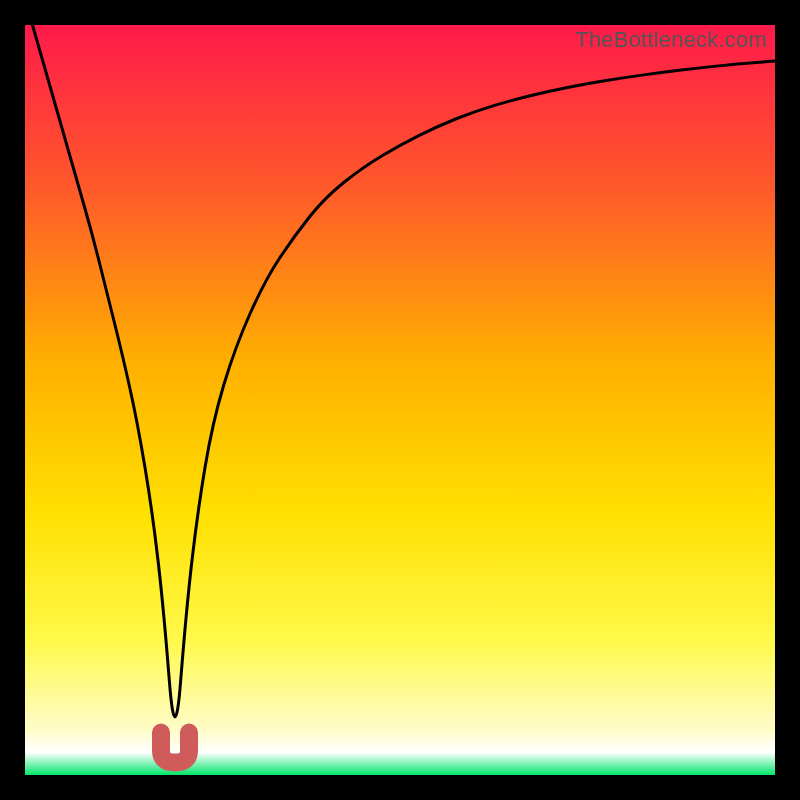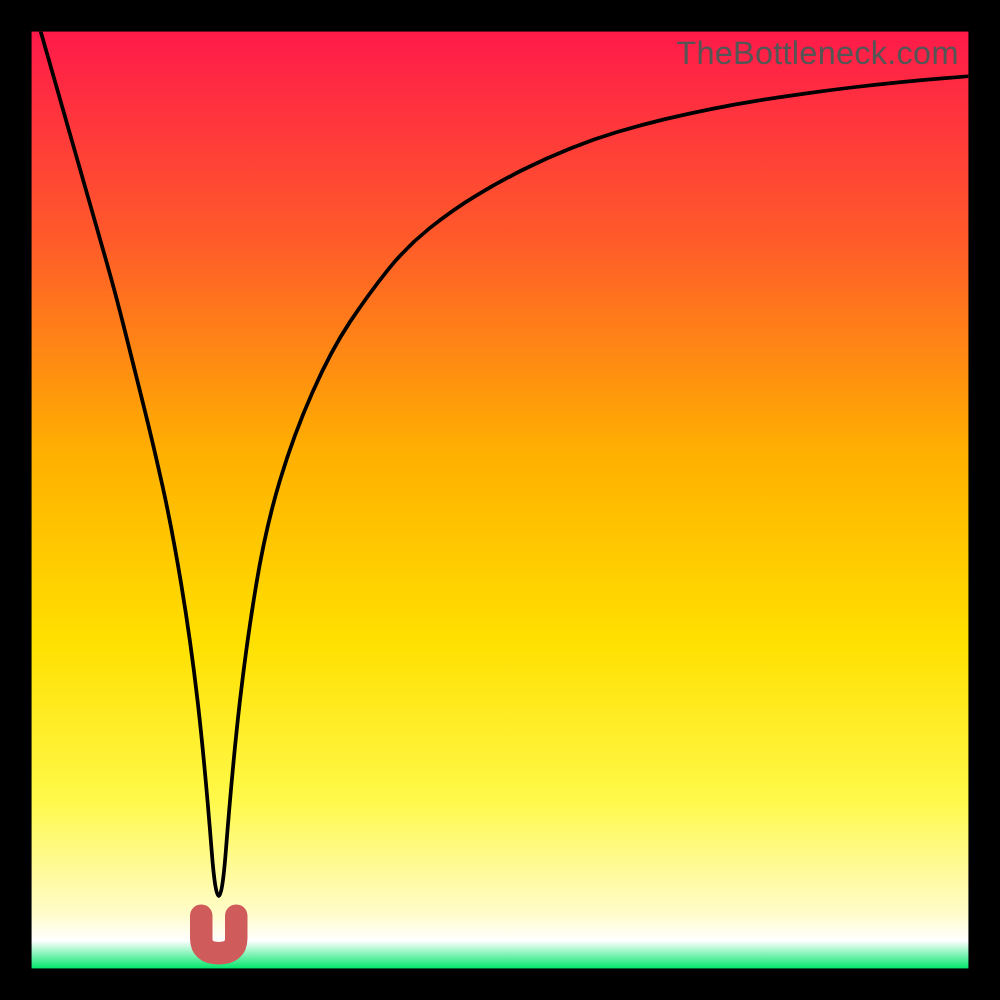--- a/index.html
+++ b/index.html
@@ -25,21 +25,21 @@
     top: 25px;
     width: 750px;
     height: 750px;
     overflow: hidden;
   }
   .watermark {
     position: absolute;
     top: 2px;
     right: 8px;
     color: #555;
-    font-size: 26px;
+    font-size: 22px;
     font-weight: 500;
     letter-spacing: 0.2px;
     user-select: none;
   }
   svg {
     display: block;
   }
 </style>
 </head>
 <body>

